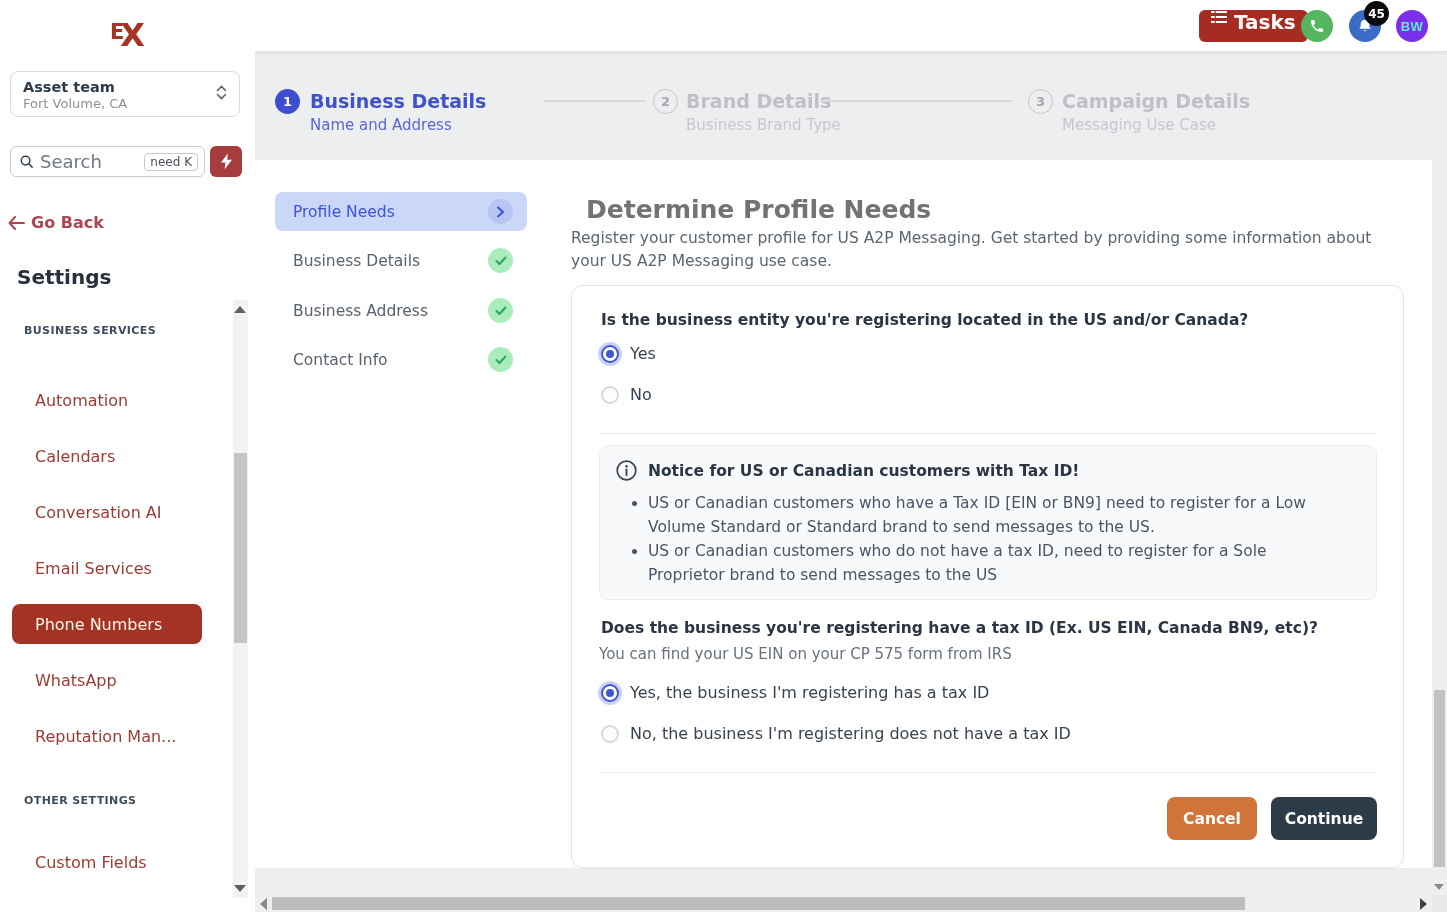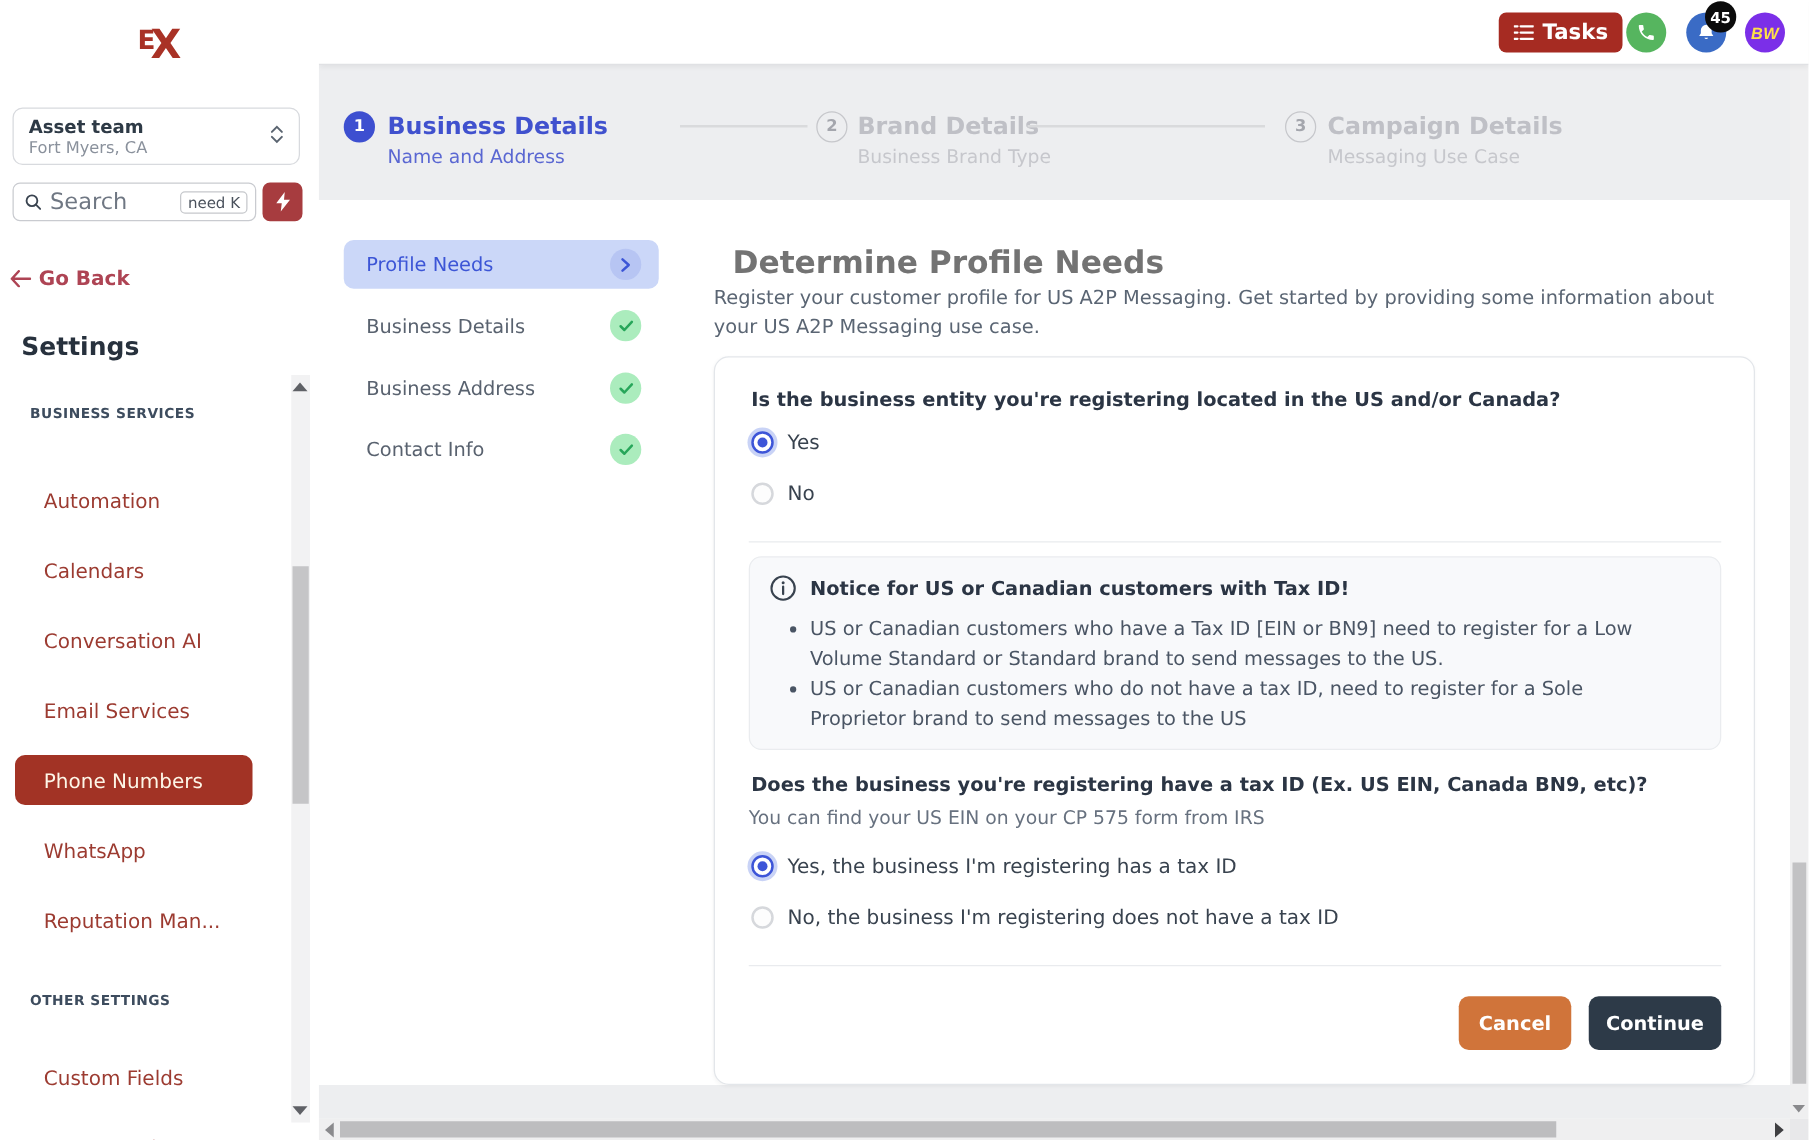--- a/index.html
+++ b/index.html
@@ -5,21 +5,21 @@
   * { margin:0; padding:0; box-sizing:border-box; }
   html,body { width:1447px; height:912px; overflow:hidden; }
   body { font-family:"DejaVu Sans","Liberation Sans",sans-serif; background:#fff; }
   .app { position:relative; width:1447px; height:912px; background:#fff; overflow:hidden; }
 
   
   .sidebar { position:absolute; left:0; top:0; width:255px; height:912px; background:#fff; z-index:5; }
   .logo { position:absolute; top:16px; left:0; width:255px; text-align:center; color:#A93226; }
   .logo .e { font-size:21px; font-weight:700; position:relative; top:-7px; letter-spacing:-1px; }
   .logo .x { font-size:32px; font-weight:800; margin-left:-3px; }
-  .account-box { position:absolute; left:10px; top:86px; width:230px; height:46px; border:1px solid #D8DADE; border-radius:8px; background:#fff; cursor:pointer; padding:6px 12px; }
+  .account-box { position:absolute; left:10px; top:71px; width:230px; height:46px; border:1px solid #D8DADE; border-radius:8px; background:#fff; cursor:pointer; padding:6px 12px; }
   .account-name { font-size:14.5px; font-weight:600; color:#2E3A46; line-height:18px; }
   .account-loc { font-size:13px; color:#8A919C; line-height:16px; }
   .acct-chevrons { position:absolute; right:12px; top:13px; display:flex; flex-direction:column; gap:1px; color:#5A6470; }
   .search-box { position:absolute; left:10px; top:146px; width:195px; height:31px; border:1px solid #C9CBD0; border-radius:6px; background:#fff; display:flex; align-items:center; padding:0 6px 0 8px; }
   .search-box input { border:none; outline:none; flex:1; min-width:0; font-size:18px; color:#3A4450; font-family:inherit; }
   .search-box input::placeholder { color:#6F7783; }
   .kbd { font-size:12px; color:#4A515C; border:1px solid #C6C8CC; border-radius:4px; padding:1px 5px; background:#fff; white-space:nowrap; }
   .bolt-btn { position:absolute; left:210px; top:146px; width:32px; height:31px; background:#A73C3F; border:none; border-radius:6px; cursor:pointer; display:flex; align-items:center; justify-content:center; }
   .goback { position:absolute; left:8px; top:213px; display:flex; align-items:center; gap:6px; color:#AE4454; font-size:16px; font-weight:600; cursor:pointer; }
   .settings-title { position:absolute; left:17px; top:265px; font-size:20px; font-weight:700; color:#27313D; }
@@ -29,26 +29,26 @@
   .nav-item { width:190px; height:40px; margin:0 0 16px 12px; border-radius:8px; display:flex; align-items:center; padding-left:23px; font-size:16px; font-weight:500; color:#9C3B31; cursor:pointer; }
   .nav-item.active { background:#A23325; color:#FDF6E7; }
   
   .side-sb { position:absolute; left:233px; top:300px; width:15px; height:598px; background:#F2F2F3; }
   .side-sb .thumb { position:absolute; left:1px; width:13px; top:153px; height:190px; background:#C5C5C7; }
   .tri-up { width:0; height:0; border-left:6px solid transparent; border-right:6px solid transparent; border-bottom:7px solid #5F6166; position:absolute; left:1px; top:6px; }
   .tri-down { width:0; height:0; border-left:6px solid transparent; border-right:6px solid transparent; border-top:7px solid #5F6166; position:absolute; left:1px; bottom:6px; }
 
   
   .topbar { position:absolute; left:255px; top:0; width:1192px; height:52px; background:#fff; border-bottom:1px solid #E0E1E4; box-shadow:0 2px 4px rgba(0,0,0,.05); z-index:4; }
-  .tasks-btn { position:absolute; left:944px; top:10px; height:32px; padding:0 12px; background:#A62B22; color:#fff; border:none; border-radius:6px; font-size:17px; font-weight:700; display:flex; align-items:center; gap:7px; cursor:pointer; font-family:inherit; }
+  .tasks-btn { position:absolute; left:944px; top:10px; height:32px; padding:0 12px; background:#A62B22; color:#fff; border:none; border-radius:6px; font-size:20px; font-weight:700; display:flex; align-items:flex-start; gap:7px; cursor:pointer; font-family:inherit; }
   .circ-btn { position:absolute; top:10px; width:32px; height:32px; border-radius:50%; border:none; display:flex; align-items:center; justify-content:center; cursor:pointer; }
   .phone-btn { left:1046px; background:#56B55F; }
   .bell-btn { left:1094px; background:#3A6BC5; }
   .badge { position:absolute; left:1109px; top:1px; min-width:25px; height:25px; background:#0B0B0B; color:#fff; border-radius:50%; font-size:12px; font-weight:700; display:flex; align-items:center; justify-content:center; z-index:6; }
-  .avatar { left:1141px; background:#7B2FE8; color:#fde047; font-size:13px; font-weight:700; letter-spacing:.3px;font-style:italic; }
+  .avatar { left:1141px; background:#7B2FE8; color:#5eead4; font-size:13px; font-weight:700; letter-spacing:.3px; }
 
   
   .content-bg { position:absolute; left:255px; top:52px; width:1177px; height:843px; background:#EDEEF0; }
   .white-section { position:absolute; left:255px; top:160px; width:1177px; height:708px; background:#fff; }
 
   
   .step-circle { position:absolute; width:25px; height:25px; border-radius:50%; display:flex; align-items:center; justify-content:center; font-size:13px; font-weight:600; }
   .step-circle.active { background:#3D4FD0; color:#fff; }
   .step-circle.idle { border:1.5px solid #C6C7CB; color:#A4A6AD; background:transparent; }
   .step-title { position:absolute; font-size:19px; font-weight:600; }
@@ -108,21 +108,21 @@
   <div class="content-bg"></div>
   <div class="white-section"></div>
 
   <aside class="sidebar">
     <div class="logo">
       <span class="e">E</span><span class="x">X</span>
     </div>
 
     <div class="account-box">
       <div class="account-name">Asset team</div>
-      <div class="account-loc">Fort Myers, CA</div>
+      <div class="account-loc">Fort Volume, CA</div>
       <div class="acct-chevrons">
         <svg width="11" height="7" viewBox="0 0 11 7">
             <path d="M1.5 5.5 L5.5 1.5 L9.5 5.5" fill="none" stroke="#5A6470" stroke-width="1.6" stroke-linecap="round"></path>
           </svg>
         <svg width="11" height="7" viewBox="0 0 11 7">
             <path d="M1.5 1.5 L5.5 5.5 L9.5 1.5" fill="none" stroke="#5A6470" stroke-width="1.6" stroke-linecap="round"></path>
           </svg>
       </div>
     </div>
 

